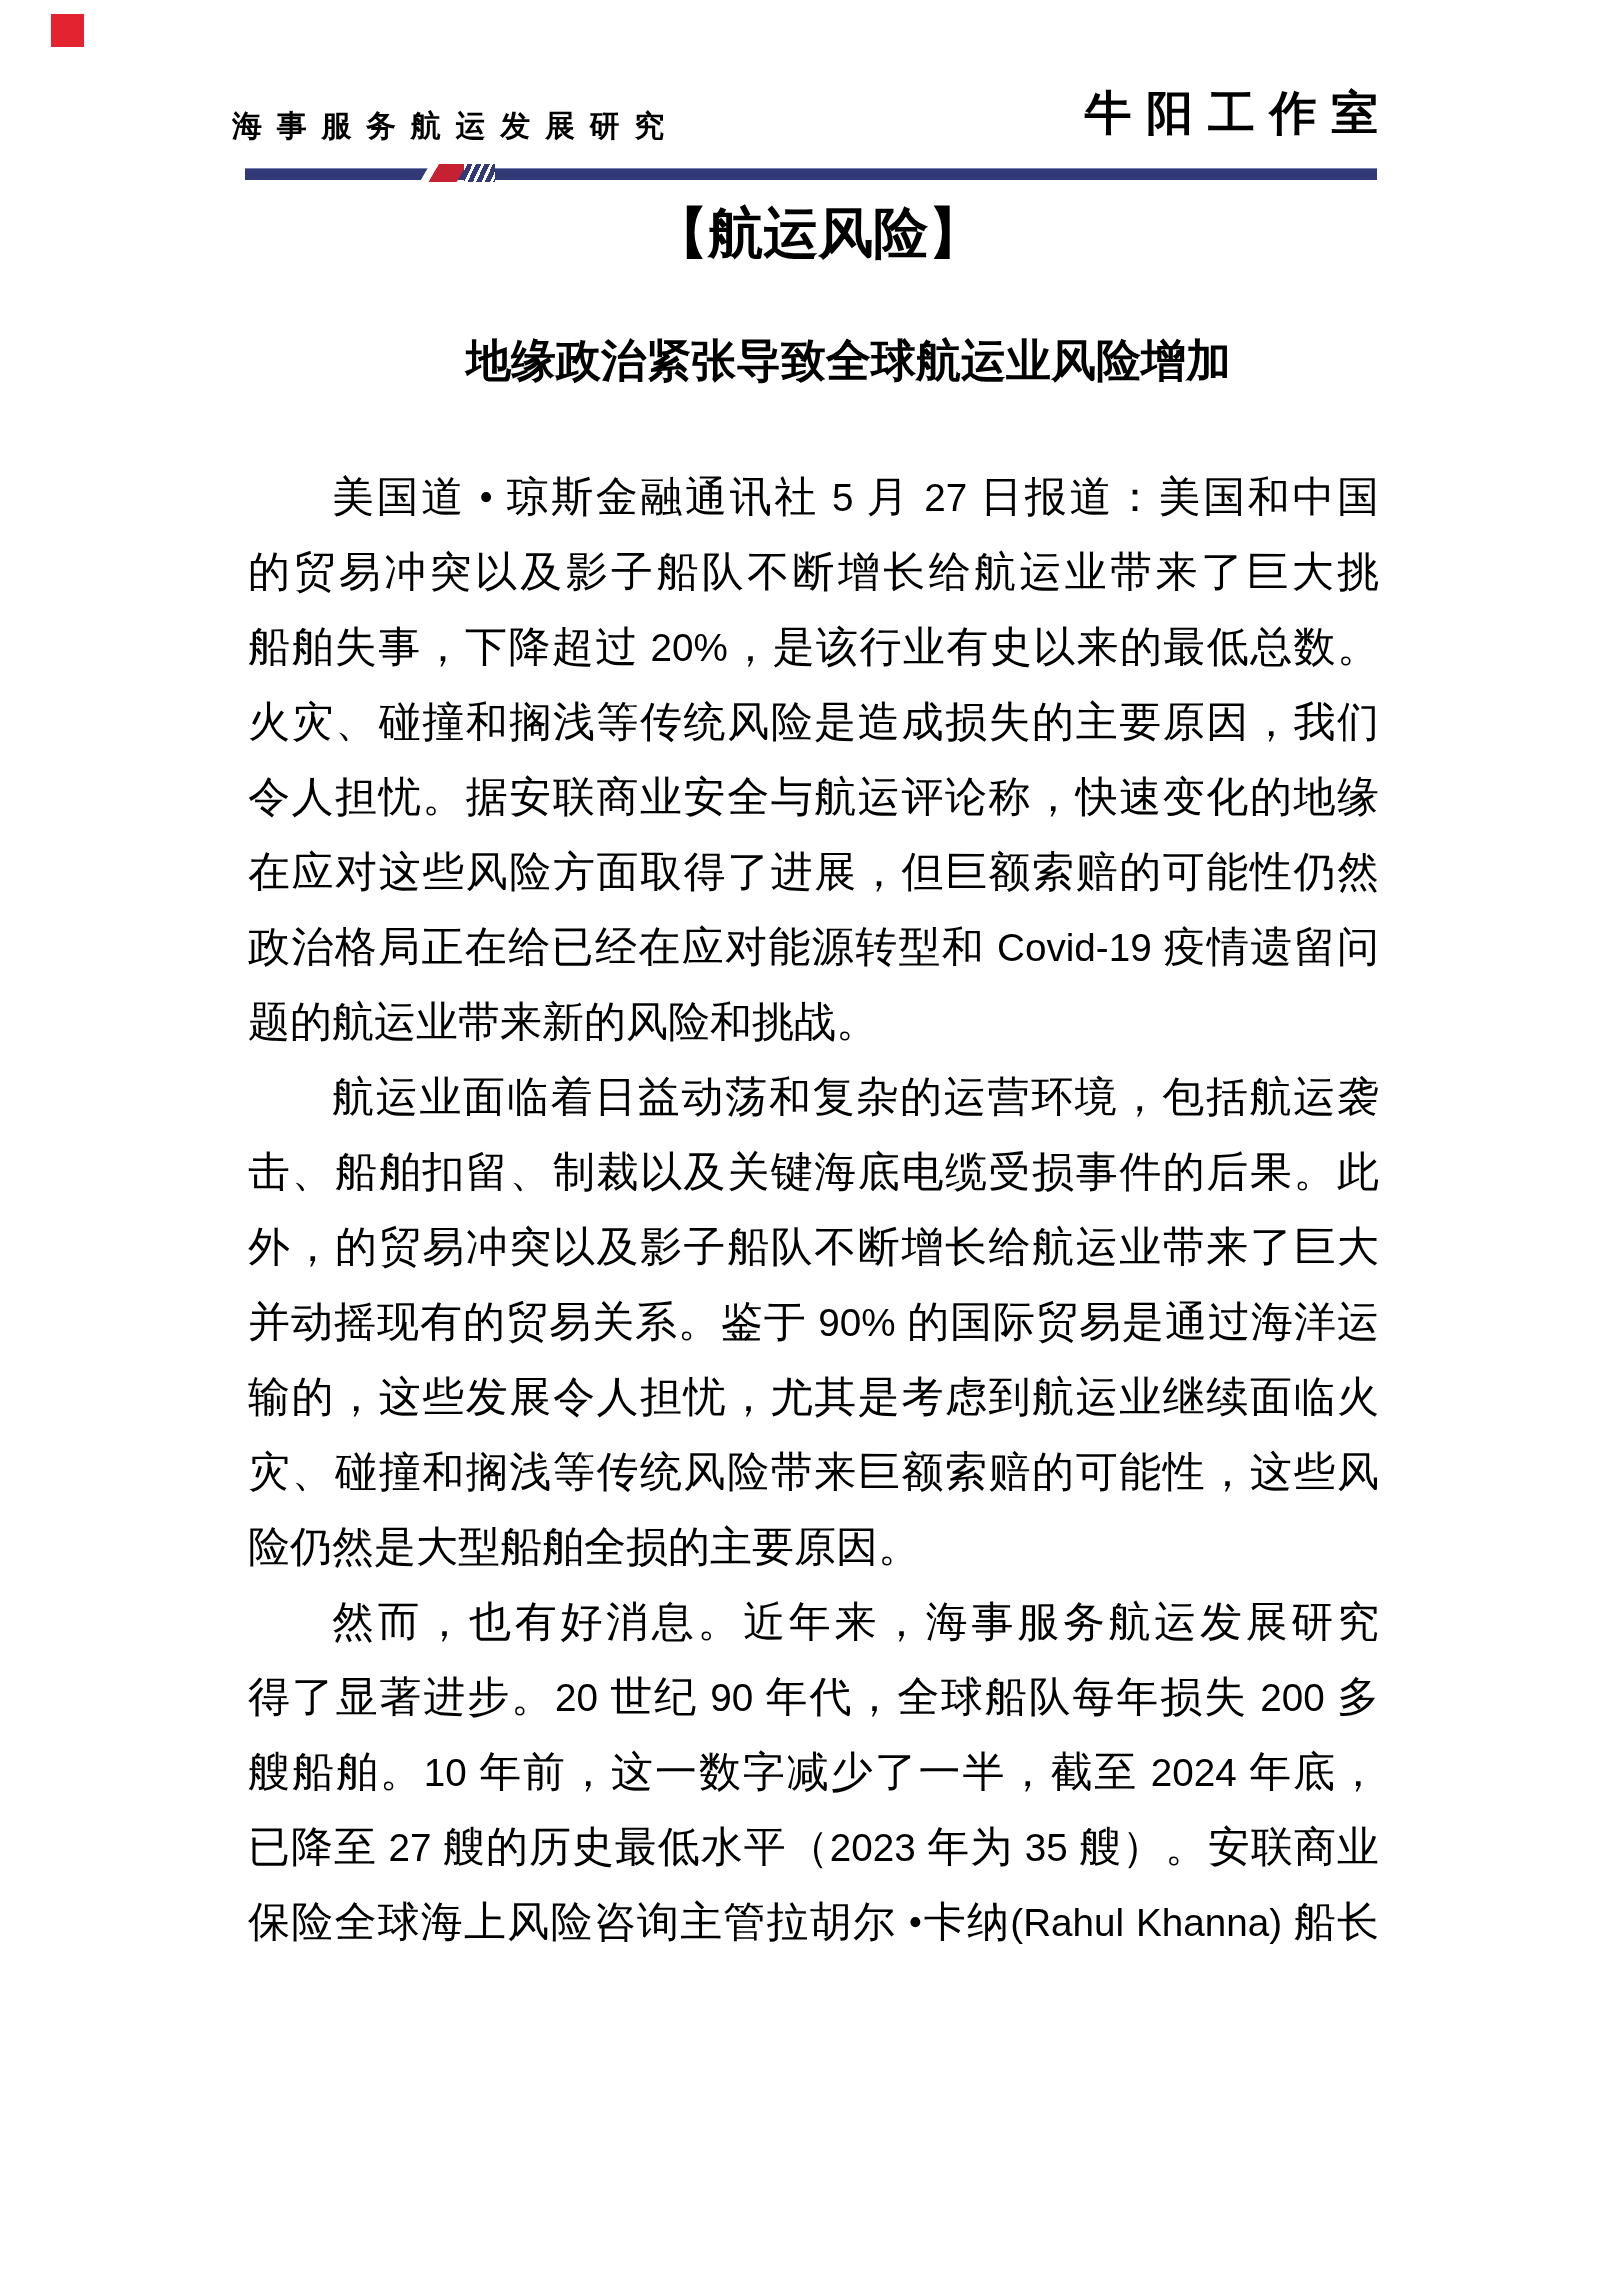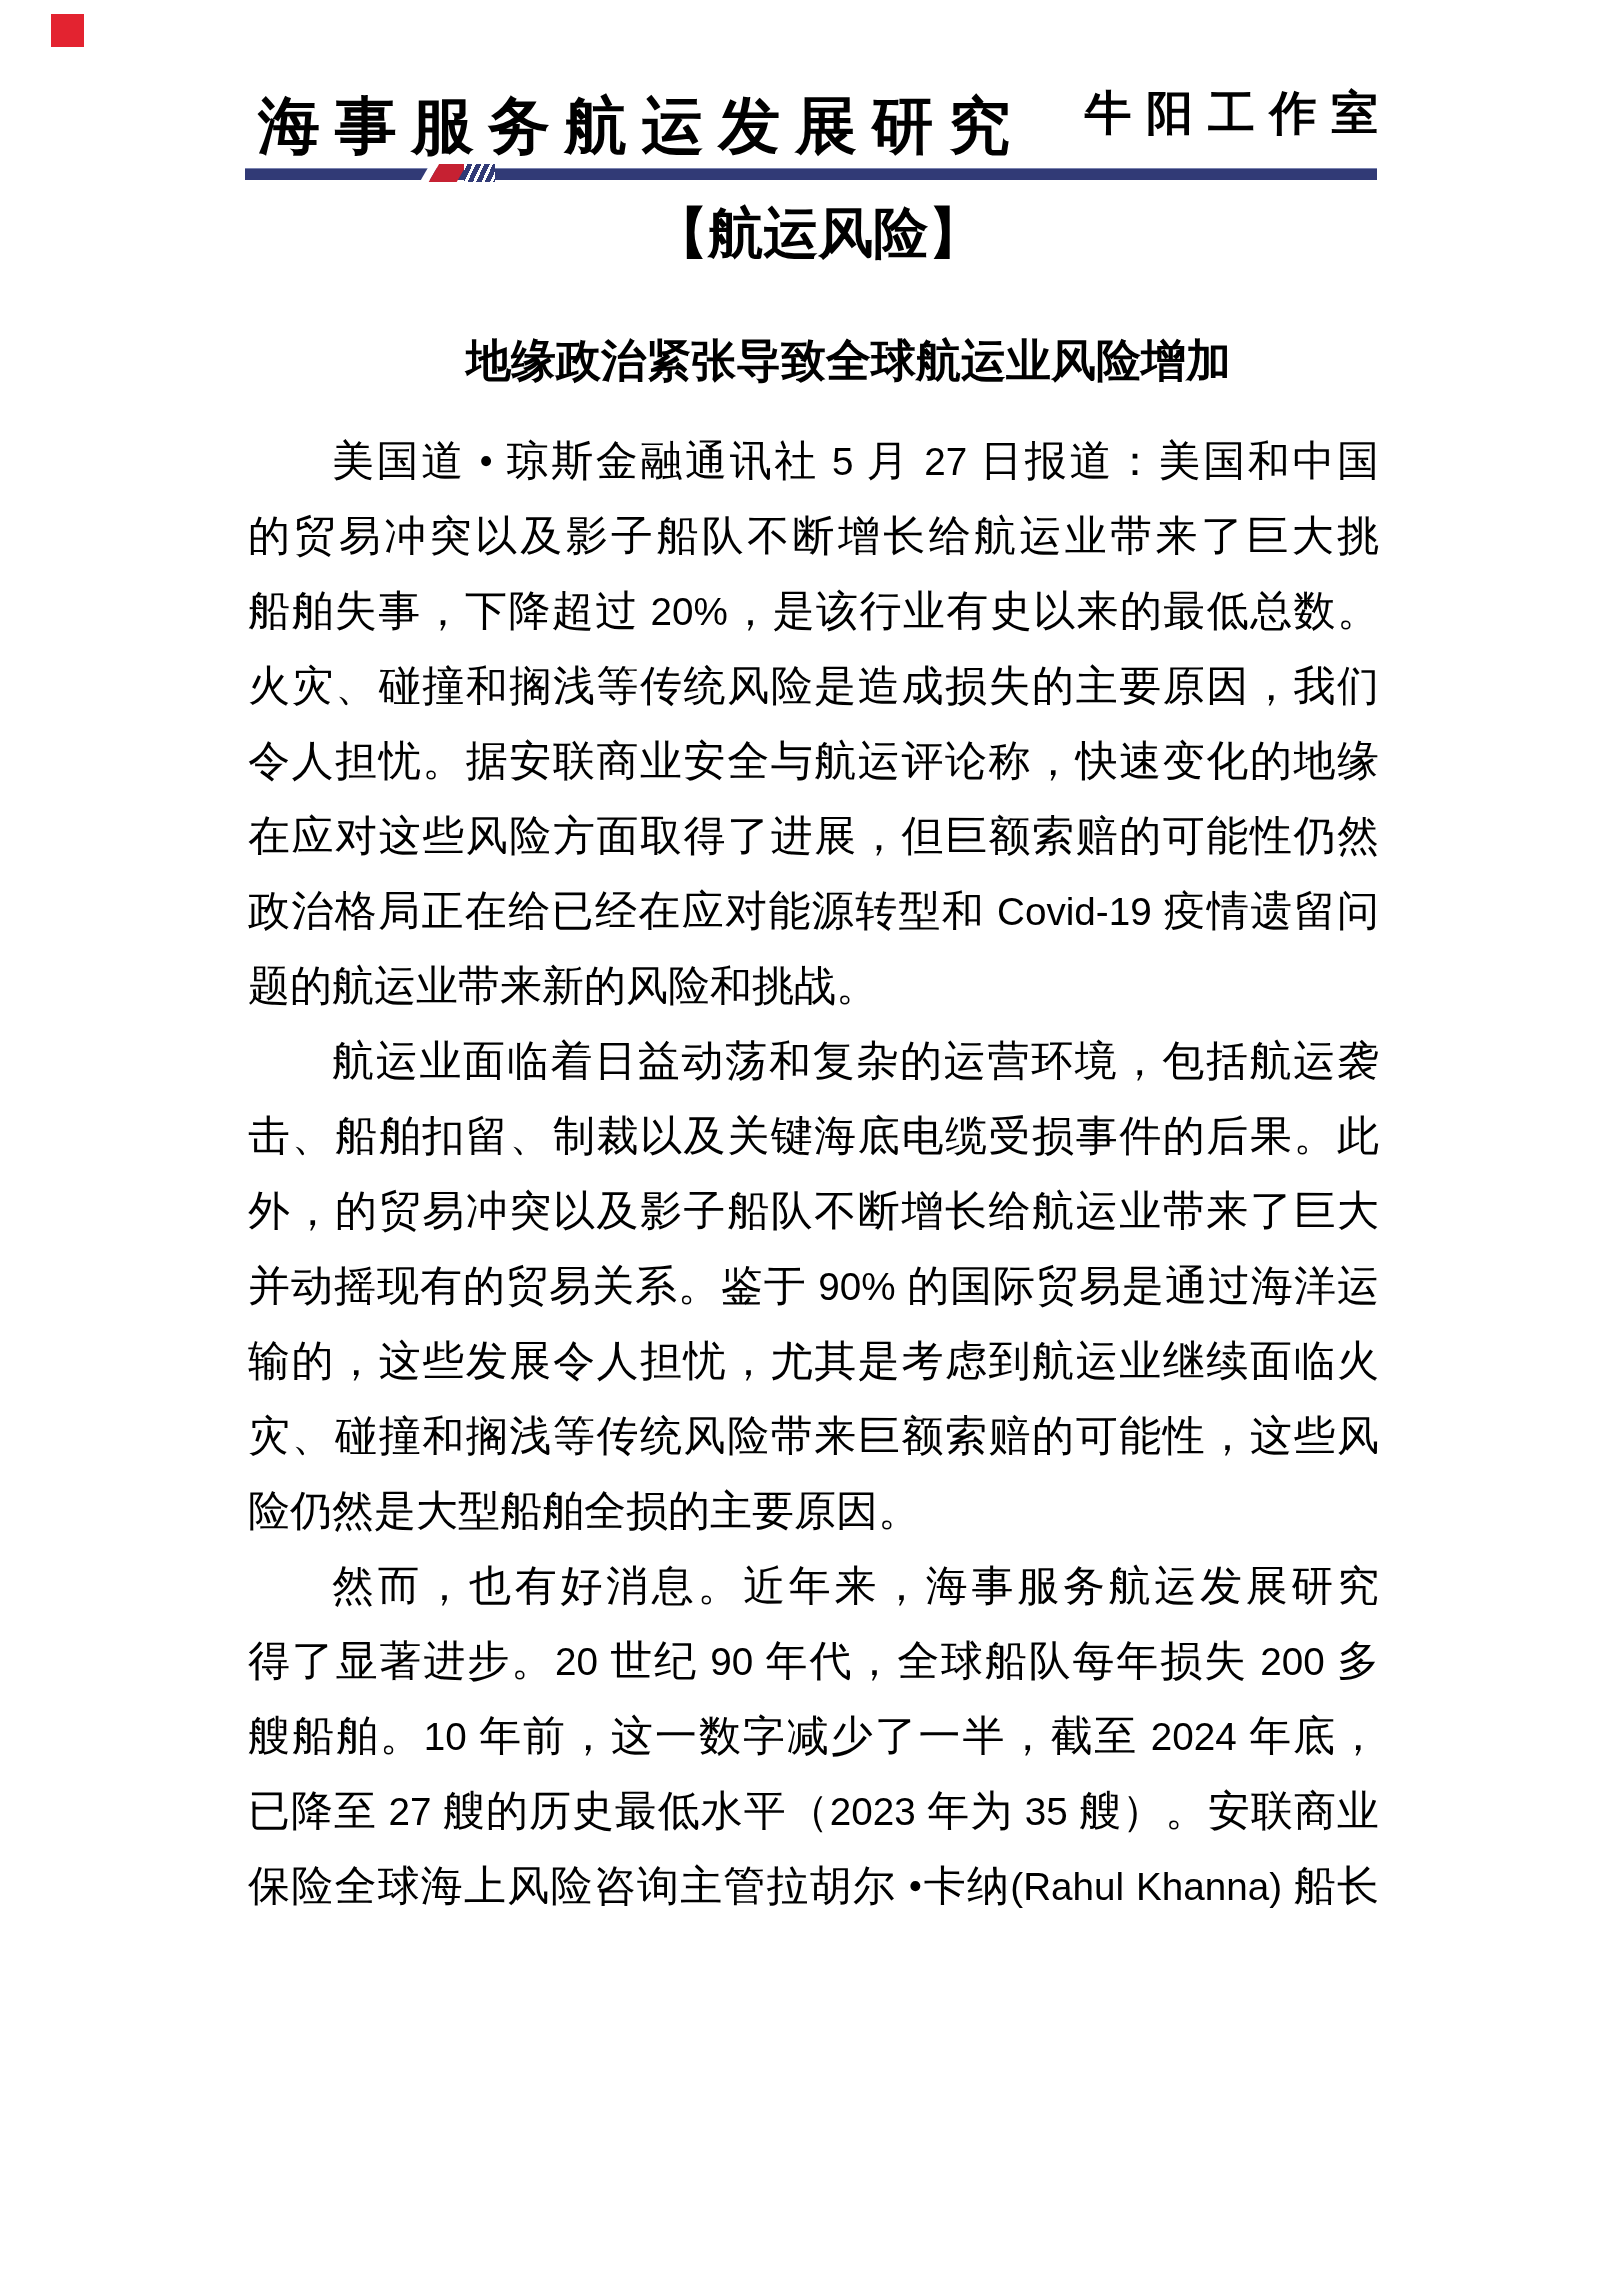--- a/index.html
+++ b/index.html
@@ -7,23 +7,23 @@
   .page {
     position:relative; width:1621px; height:2293px;
     background:#ffffff; overflow:hidden; color:#000;
   }
 
   
   .corner-mark { position:absolute; left:51px; top:13.7px; width:33px; height:33px; }
 
   
   .masthead-left {
-    position:absolute; left:258px; top:98px; height:55px; line-height:55px;
+    position:absolute; left:232px; top:98px; height:55px; line-height:55px;
     font-family:"Liberation Sans","DejaVu Sans",sans-serif;
-    font-weight:bold; font-size:62px; letter-spacing:14.7px; white-space:nowrap;
+    font-weight:bold; font-size:30px; letter-spacing:14.7px; white-space:nowrap;
   }
   .masthead-right {
     position:absolute; right:228px; top:85px; height:55px; line-height:55px;
     font-family:"Liberation Sans","DejaVu Sans",sans-serif;
     font-weight:bold; font-size:47px; letter-spacing:14.7px; white-space:nowrap;
   }
 
   
   .divider { position:absolute; left:245px; top:168px; width:1132px; height:11.8px; }
   .divider-bar { position:absolute; left:0; top:0; width:100%; height:100%; }
@@ -40,21 +40,21 @@
     font-weight:bold; font-size:55px; line-height:78px; white-space:nowrap;
   }
   .headline {
     position:absolute; left:0; top:333px; width:100%; text-align:center;
     transform:translateX(38px);
     font-family:"Liberation Sans","DejaVu Sans",sans-serif;
     font-weight:bold; font-size:45px; line-height:55px; white-space:nowrap;
   }
 
   
-  .body-col { position:absolute; left:248px; top:424px; width:1131px; }
+  .body-col { position:absolute; left:248px; top:460px; width:1131px; }
   .body-line {
     font-size:42px; line-height:75px; height:75px;
     text-align:justify; text-align-last:justify; text-justify:inter-ideograph;
     overflow:hidden;
   }
   .body-line.para-end { text-align-last:left; }
   .body-line.indent { text-indent:2em; }
   .latin { font-family:"Liberation Sans","DejaVu Sans",sans-serif; font-size:0.92em; }
 </style>
 </head>

